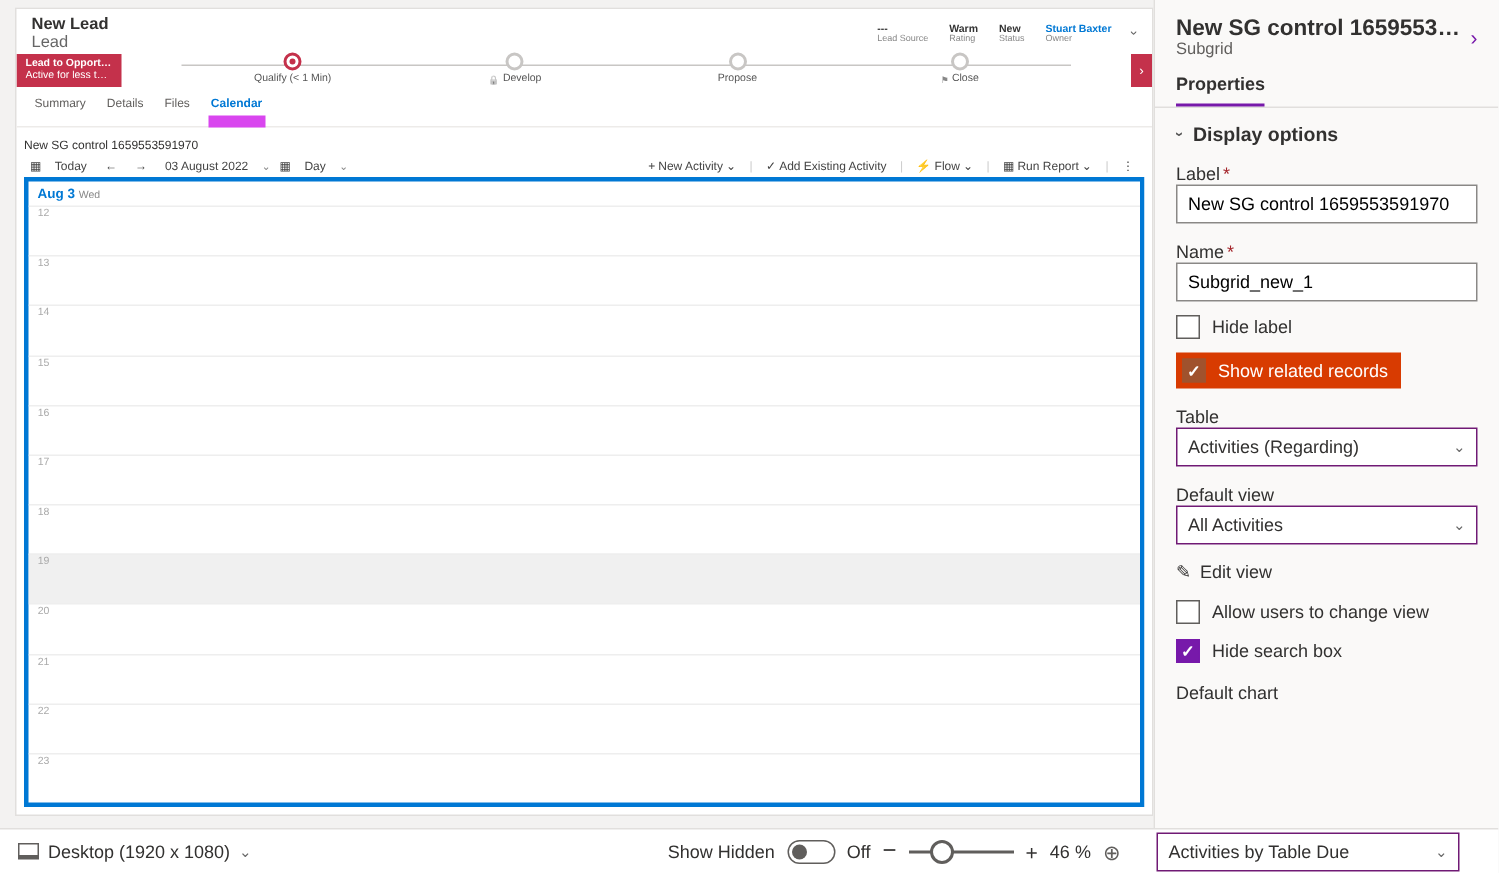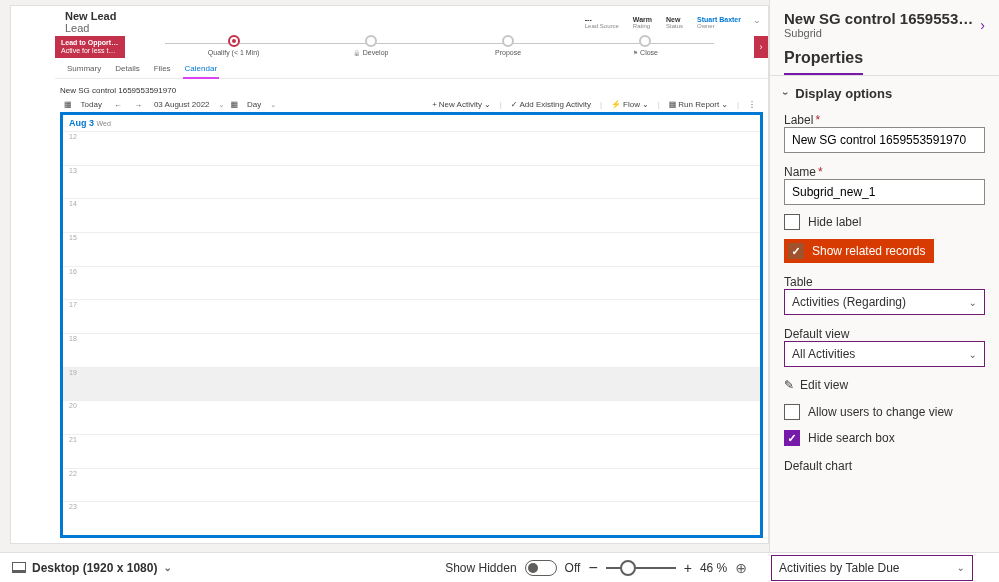--- a/index.html
+++ b/index.html
@@ -1,19 +1,19 @@
 <!DOCTYPE html>
 <html><head>
   <meta charset="utf-8">
   <style>
     * { margin: 0; padding: 0; box-sizing: border-box; font-family: "Segoe UI", Arial, sans-serif; }
     body { background: #f3f2f1; width: 999px; height: 582px; display: flex; flex-direction: column; font-size: 11px; color: #323130; }
     .main-layout { display: flex; flex: 1; overflow: hidden; }
     .canvas-area { flex: 1; padding: 5px 0 0 10px; display: flex; flex-direction: column; overflow: hidden; }
-    .form-preview { background: #fff; flex: 1; display: flex; flex-direction: column; border: 1px solid #e1dfdd; overflow: hidden; padding-left: 44px; }
+    .form-preview { background: #fff; flex: 1; display: flex; flex-direction: column; border: 1px solid #e1dfdd; overflow: hidden; }
 
     
     .form-header { display: flex; align-items: center; padding: 4px 10px 2px; }
     .header-left { flex: 1; }
     .lead-title { font-size: 11px; font-weight: 600; }
     .lead-subtitle { font-size: 11px; color: #666; }
     .header-right { display: flex; gap: 14px; align-items: center; font-size: 7px; }
     .header-field { display: flex; flex-direction: column; align-items: flex-start; }
     .header-field-value { font-weight: 600; color: #333; }
     .header-field-value.link { color: #0078d4; }
@@ -32,21 +32,21 @@
     .stage-icon { width: 12px; height: 12px; border-radius: 50%; background: #fff; border: 2px solid #c8c6c4; display: flex; align-items: center; justify-content: center; margin-top: -3px; }
     .stage.active .stage-icon { border-color: #c4314b; position: relative; }
     .stage.active .stage-icon::after { content: ''; width: 4px; height: 4px; border-radius: 50%; background: #c4314b; }
     .stage-label { margin-top: 2px; color: #555; display: flex; gap: 2px; align-items: center; }
     .stage-label .lock::before { content: '🔒'; font-size: 6px; filter: grayscale(1) opacity(.7); }
     .stage-label .flag::before { content: '⚑'; font-size: 6px; color: #888; }
 
     
     .tabs { display: flex; gap: 10px; padding: 3px 10px 0; border-bottom: 1px solid #edebe9; font-size: 8px; text-align: center; }
     .tab { padding: 3px 2px 4px; color: #605e5c; cursor: pointer; }
-    .tab.active { color: #0078d4; font-weight: 400; border-bottom: 2px solid #d946ef; margin-bottom: -1px; }
+    .tab.active { color: #0078d4; font-weight: 700; border-bottom: 8px solid #d946ef; margin-bottom: -1px; }
 
     
     .subgrid-area { flex: 1; margin: 4px; display: flex; flex-direction: column; border: 1px solid transparent; overflow: hidden; }
     .subgrid-title { font-size: 8px; padding: 2px 0; }
     .subgrid-toolbar { display: flex; align-items: center; gap: 6px; padding: 2px 4px; font-size: 8px; color: #444; }
     .tb-btn { display: flex; align-items: center; gap: 2px; padding: 1px 3px; }
     .spacer { flex: 1; }
     .tb-sep { color: #ccc; }
 
     
@@ -62,41 +62,41 @@
     .nowline::before { content: ''; position: absolute; left: -4px; top: -3px; width: 6px; height: 6px; border-radius: 50%; background: #0078d4; }
 
     
     .prop-panel { width: 230px; background: #faf9f8; border-left: 1px solid #e1dfdd; display: flex; flex-direction: column; overflow-y: auto; }
     .prop-header { padding: 10px 14px 4px; display: flex; align-items: center; gap: 6px; }
     .prop-header-texts { flex: 1; overflow: hidden; }
     .prop-title { font-size: 15px; font-weight: 600; white-space: nowrap; overflow: hidden; text-overflow: ellipsis; }
     .prop-subtitle { font-size: 11px; color: #605e5c; }
     .prop-header-chev { color: #7719aa; font-size: 14px; }
     .prop-tabbar { padding: 0 14px; border-bottom: 1px solid #e1dfdd; }
-    .prop-tabbar span { display: inline-block; padding: 6px 0 6px; font-size: 16px; font-weight: 600; color: #323130; border-bottom: 2px solid #7719aa; }
+    .prop-tabbar span { display: inline-block; padding: 6px 0 6px; font-size: 12px; font-weight: 600; color: #323130; border-bottom: 2px solid #7719aa; }
     .prop-body { padding: 10px 14px; display: flex; flex-direction: column; gap: 8px; }
     .section-hdr { display: flex; gap: 8px; align-items: center; font-size: 13px; font-weight: 600; }
     .section-hdr .chev { transform: rotate(90deg); display: inline-block; font-size: 10px; color: #555; }
     .field-label { font-size: 12px; color: #323130; margin-top: 4px; }
     .req { color: #a4262c; margin-left: 2px; }
     .text-input { width: 100%; border: 1px solid #8a8886; padding: 5px 7px; font-size: 12px; background: #fff; }
     .dropdown { width: 100%; border: 1px solid #701a75; padding: 5px 7px; font-size: 12px; background: #fff; display: flex; justify-content: space-between; align-items: center; }
     .dropdown .dv { color: #323130; }
     .dropdown .dd-chev { font-size: 10px; color: #666; }
     .check-row { display: flex; align-items: center; gap: 8px; font-size: 12px; padding: 1px 0; }
     .checkbox { width: 16px; height: 16px; border: 1px solid #605e5c; background: #fff; display: flex; align-items: center; justify-content: center; flex-shrink: 0; }
     .checkbox.checked { background: #7719aa; border-color: #7719aa; color: #fff; font-size: 11px; font-weight: bold; }
     .check-row.highlighted { background: #d83b01; color: #fff; padding: 4px; display: inline-flex; width: 150px; }
     .check-row.highlighted .checkbox.checked { background: #a0522d; border-color: #a0522d; }
     .link-btn { display: flex; gap: 6px; align-items: center; font-size: 12px; color: #323130; padding: 3px 0; }
     .info-icon { width: 14px; height: 14px; border: 1px solid #605e5c; border-radius: 50%; display: inline-flex; align-items: center; justify-content: center; font-size: 9px; color: #605e5c; font-style: italic; font-family: serif; margin-left: 4px; }
 
     
     .footer-bar { height: 30px; border-top: 1px solid #e1dfdd; background: #fff; display: flex; align-items: center; padding: 0 12px; gap: 10px; font-size: 12px; color: #323130; }
-    .footer-left { display: flex; gap: 6px; align-items: center; font-weight: bold; }
+    .footer-left { display: flex; gap: 6px; align-items: center; }
     .footer-center { display: flex; gap: 8px; align-items: center; margin-left: auto; }
     .toggle { width: 32px; height: 16px; border: 1px solid #605e5c; border-radius: 10px; position: relative; background: #fff; }
     .toggle::after { content: ''; width: 10px; height: 10px; border-radius: 50%; background: #605e5c; position: absolute; top: 2px; left: 2px; }
     .slider { width: 70px; height: 2px; background: #605e5c; position: relative; }
     .slider::after { content: ''; width: 12px; height: 12px; border-radius: 50%; border: 2px solid #605e5c; background: #fff; position: absolute; left: 14px; top: -7px; }
     .footer-right { width: 230px; padding: 0 14px; }
     .footer-right .dropdown { font-size: 12px; }
     .monitor-icon { width: 14px; height: 11px; border: 1px solid #605e5c; border-bottom: 3px solid #605e5c; }
     .fit-icon { font-size: 14px; color: #605e5c; }
   </style>

